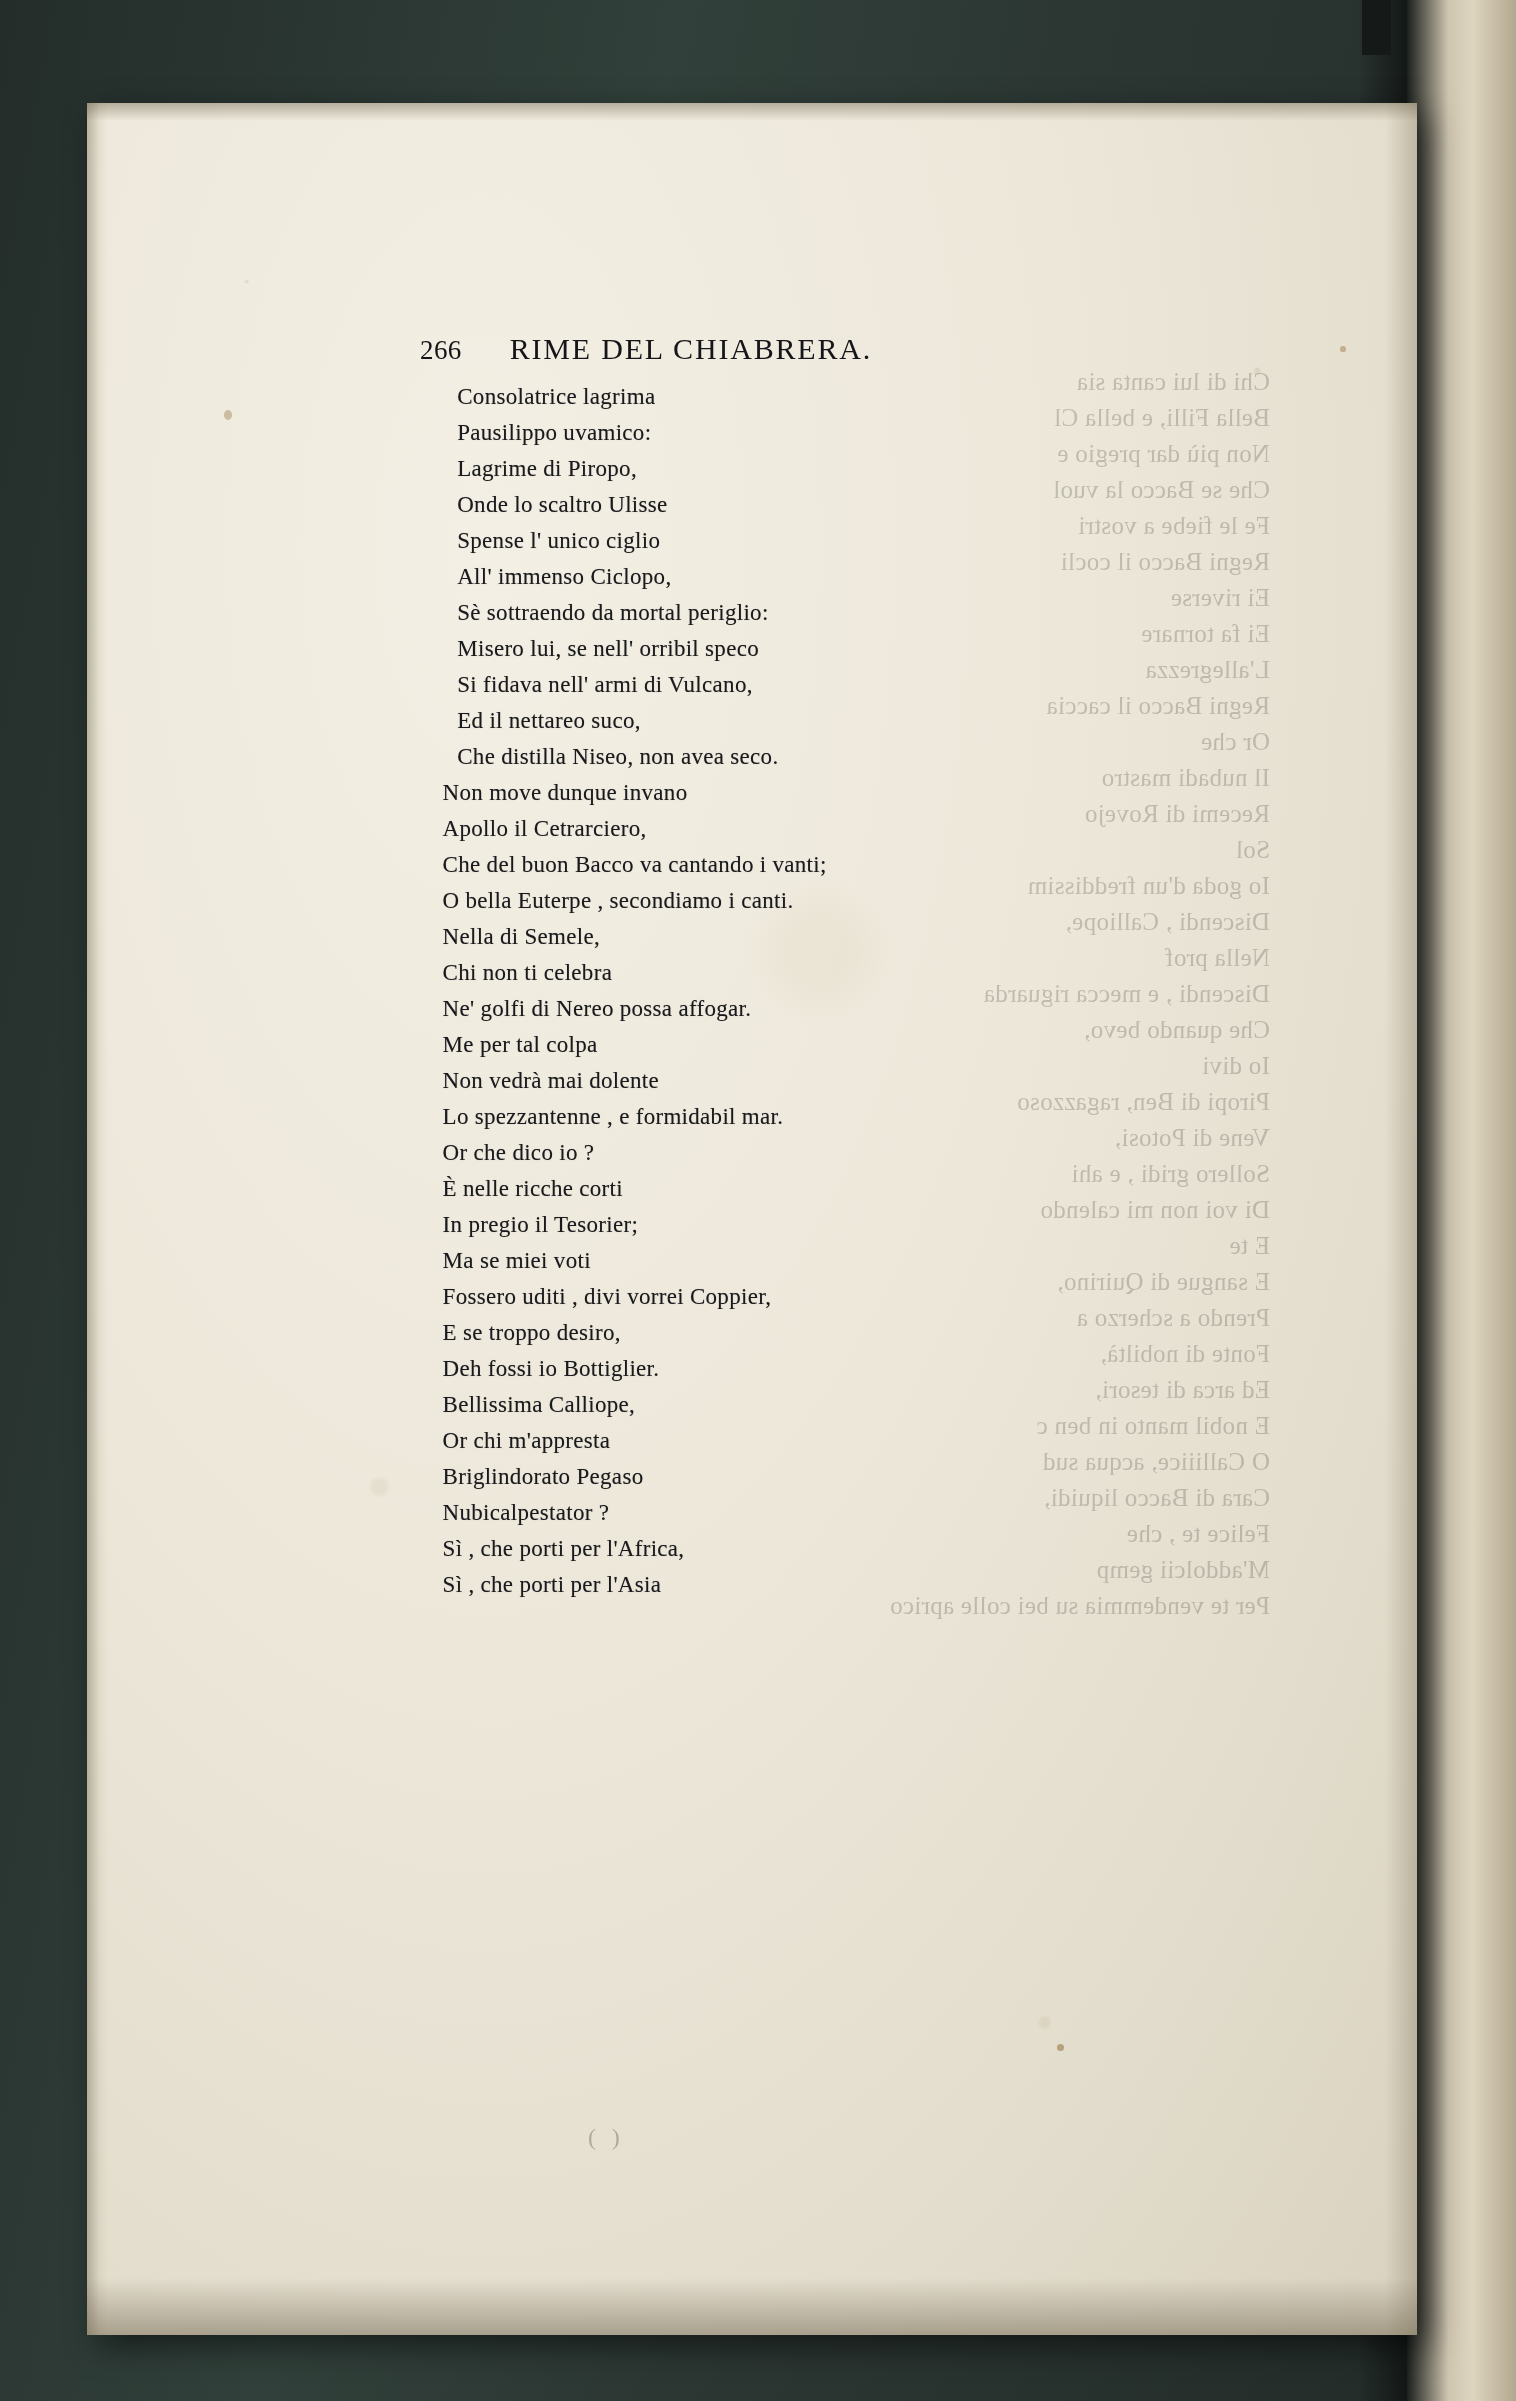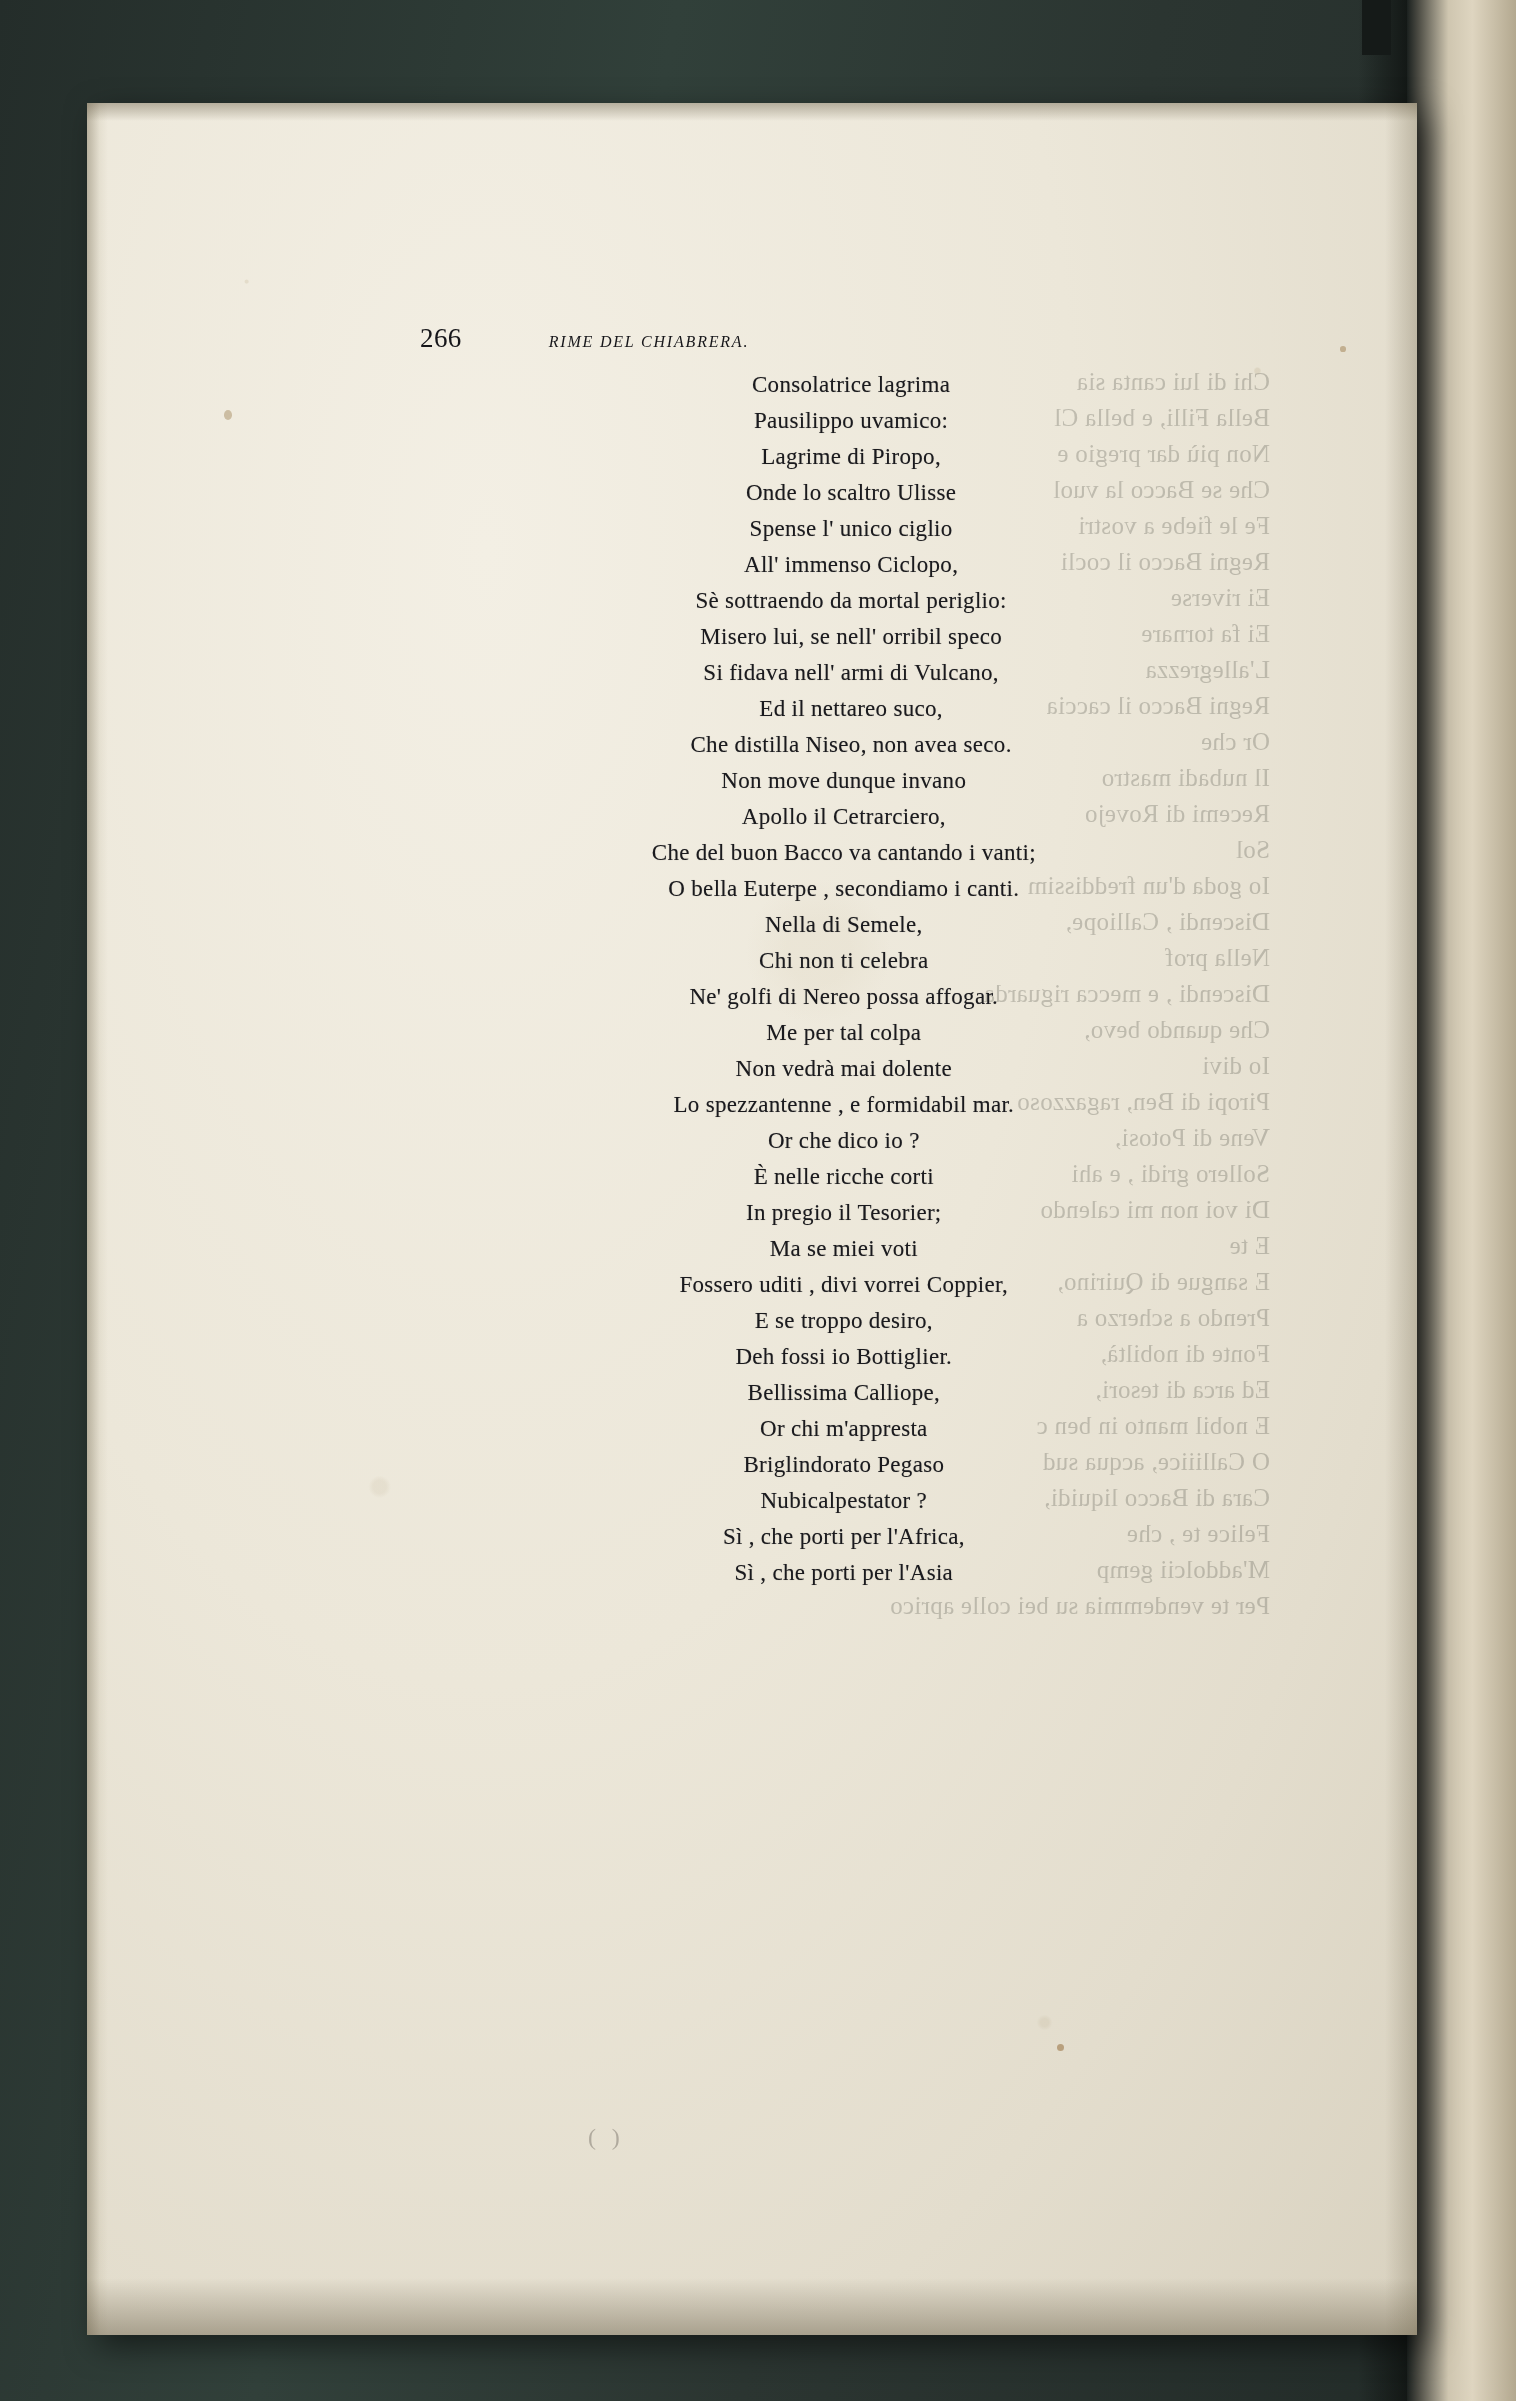--- a/index.html
+++ b/index.html
@@ -112,40 +112,38 @@
     letter-spacing: 0.3px;
     pointer-events: none;
     user-select: none;
   }
   #showthrough div { white-space: nowrap; }
 
   
   #text-column {
     position: absolute;
     left: 420px;
-    top: 323px;
+    top: 332px;
     width: 825px;
     color: #16161a;
-    text-align: center;
   }
   #page-header {
     display: flex;
     align-items: baseline;
     margin-bottom: 13px;
   }
   #folio {
     font-size: 27px;
     letter-spacing: 0.4px;
   }
   #running-title {
-    margin-left: 87px;
-    font-size: 16px;
+    margin-left: 48px;
+    font-size: 30px;
     font-variant: small-caps;
     letter-spacing: 1.8px;
-    font-style: italic;
   }
 
   #verse-block {
     margin-left: 22.6px;
   }
   .verse-line {
     font-size: 23px;
     line-height: 36px;
     letter-spacing: 0.3px;
     white-space: nowrap;

